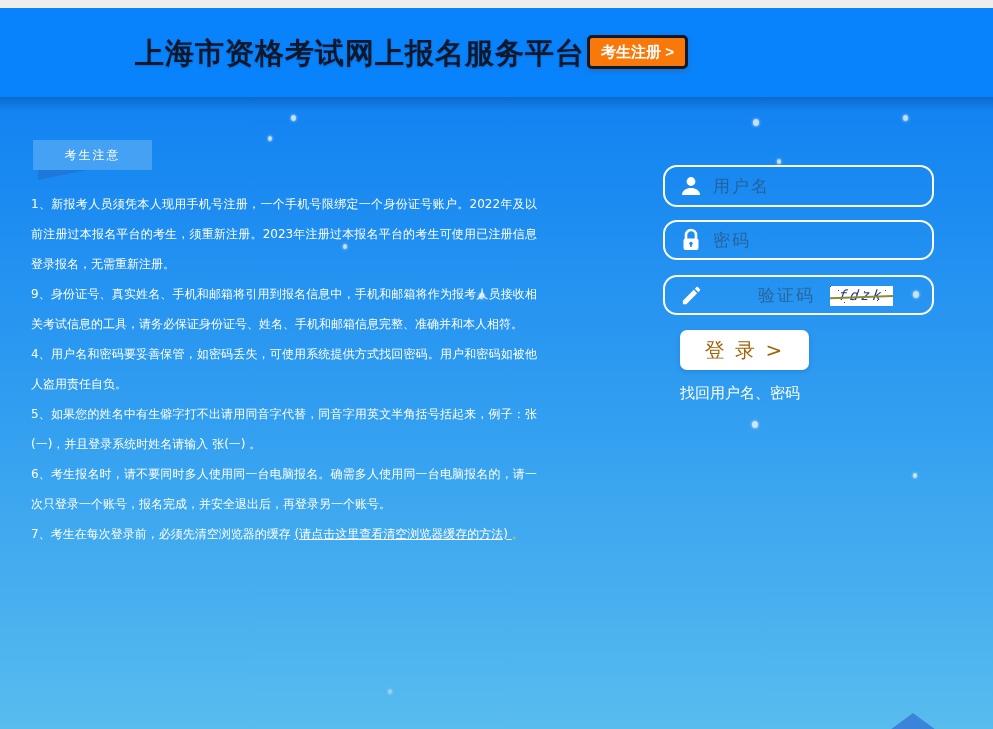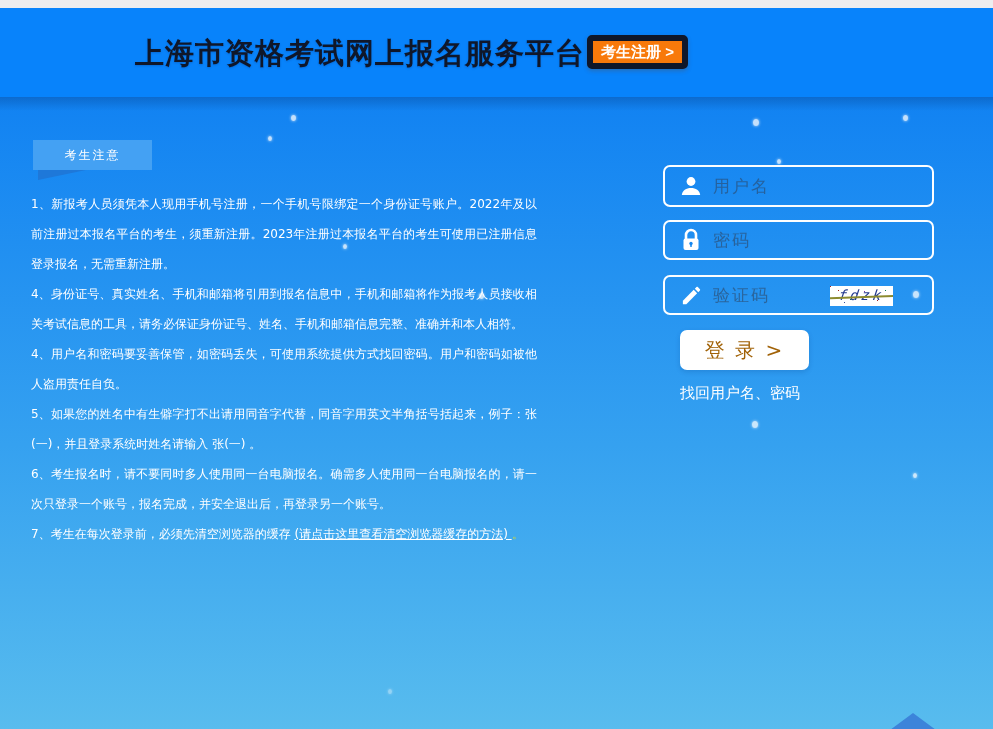--- a/index.html
+++ b/index.html
@@ -22,21 +22,21 @@
     position:absolute; left:0; top:8px; width:100%; height:89px;
     background:#0883fb;
   }
   .app-title {
     position:absolute; left:135px; top:26px;
     color:#0f172a; font-size:29px; font-weight:bold; letter-spacing:1px;
     text-shadow:0 1px 2px rgba(0,40,120,.25);
   }
   .register-btn {
     position:absolute; left:587px; top:27px; width:101px; height:34px;
-    background:#f8790a; border:6px solid #0f172a; border-radius:5px;
+    background:#f8790a; border:3px solid #0f172a; border-radius:5px;
     color:#fff; font-size:15px; font-weight:bold;
     display:flex; align-items:center; justify-content:center;
     cursor:pointer; box-shadow:0 2px 4px rgba(120,50,0,.25);
   }
 
   
   .page-body {
     position:absolute; left:0; top:97px; width:100%; height:632px;
     background:linear-gradient(180deg,#1182f2 0%,#35a1f0 55%,#58bcee 100%);
   }
@@ -72,26 +72,26 @@
     color:#ffffff; font-size:12px; line-height:30px;
     text-align:justify;
   }
   .notice-item { margin:0; }
   .notice-link { color:#ffffff; text-decoration:underline; cursor:pointer; }
   .notice-suffix { color:#cdd63a; }
 
   
   .login-field {
     position:absolute; left:663px; width:271px; height:42px;
-    border:2px solid #fdfeff; border-radius:7px;
+    border:2px solid #fdfeff; border-radius:14px;
     display:flex; align-items:center; background:transparent;
   }
   .field-username { top:68px; }
   .field-password { top:123px; height:40px; }
-  .field-captcha  { top:178px; height:40px; }
+  .field-captcha  { top:178px; height:40px;gap:45px; }
   .field-icon {
     width:26px; height:26px; margin-left:13px; flex:0 0 auto;
     display:flex; align-items:center; justify-content:center;
   }
   .field-input {
     flex:1 1 auto; min-width:0; height:100%;
     margin-left:9px; border:none; outline:none; background:transparent;
     color:#fff; font-size:17px; letter-spacing:2px;
     font-family:"DejaVu Sans","Liberation Sans",sans-serif;
   }
@@ -164,21 +164,21 @@
     <span class="bubble" style="left:913px;top:194px;width:6px;height:7px;"></span>
     <span class="bubble" style="left:752px;top:324px;width:6px;height:7px;"></span>
     <span class="bubble" style="left:913px;top:376px;width:4px;height:5px;"></span>
     <span class="bubble" style="left:388px;top:592px;width:4px;height:5px;opacity:.5;"></span>
 
     <div class="notice-badge">考生注意</div>
     <div class="notice-badge-tail"></div>
 
     <div class="notice-list">
       <p class="notice-item">1、新报考人员须凭本人现用手机号注册，一个手机号限绑定一个身份证号账户。2022年及以前注册过本报名平台的考生，须重新注册。2023年注册过本报名平台的考生可使用已注册信息登录报名，无需重新注册。</p>
-      <p class="notice-item">4、身份证号、真实姓名、手机和邮箱将引用到报名信息中，手机和邮箱将作为报考人员接收相关考试信息的工具，请务必保证身份证号、姓名、手机和邮箱信息完整、准确并和本人相符。</p>
+      <p class="notice-item">9、身份证号、真实姓名、手机和邮箱将引用到报名信息中，手机和邮箱将作为报考人员接收相关考试信息的工具，请务必保证身份证号、姓名、手机和邮箱信息完整、准确并和本人相符。</p>
       <p class="notice-item">4、用户名和密码要妥善保管，如密码丢失，可使用系统提供方式找回密码。用户和密码如被他人盗用责任自负。</p>
       <p class="notice-item">5、如果您的姓名中有生僻字打不出请用同音字代替，同音字用英文半角括号括起来，例子：张(一)，并且登录系统时姓名请输入 张(一) 。</p>
       <p class="notice-item">6、考生报名时，请不要同时多人使用同一台电脑报名。确需多人使用同一台电脑报名的，请一次只登录一个账号，报名完成，并安全退出后，再登录另一个账号。</p>
       <p class="notice-item"><span>7、考生在每次登录前，必须先清空浏览器的缓存 </span><a class="notice-link">(请点击这里查看清空浏览器缓存的方法) </a><span class="notice-suffix">。</span></p>
     </div>
 
     <div class="login-field field-username">
       <span class="field-icon">
         <svg width="24" height="24" viewBox="0 0 24 24">
             <circle cx="12" cy="7.5" r="4.4" fill="#fff"></circle>

